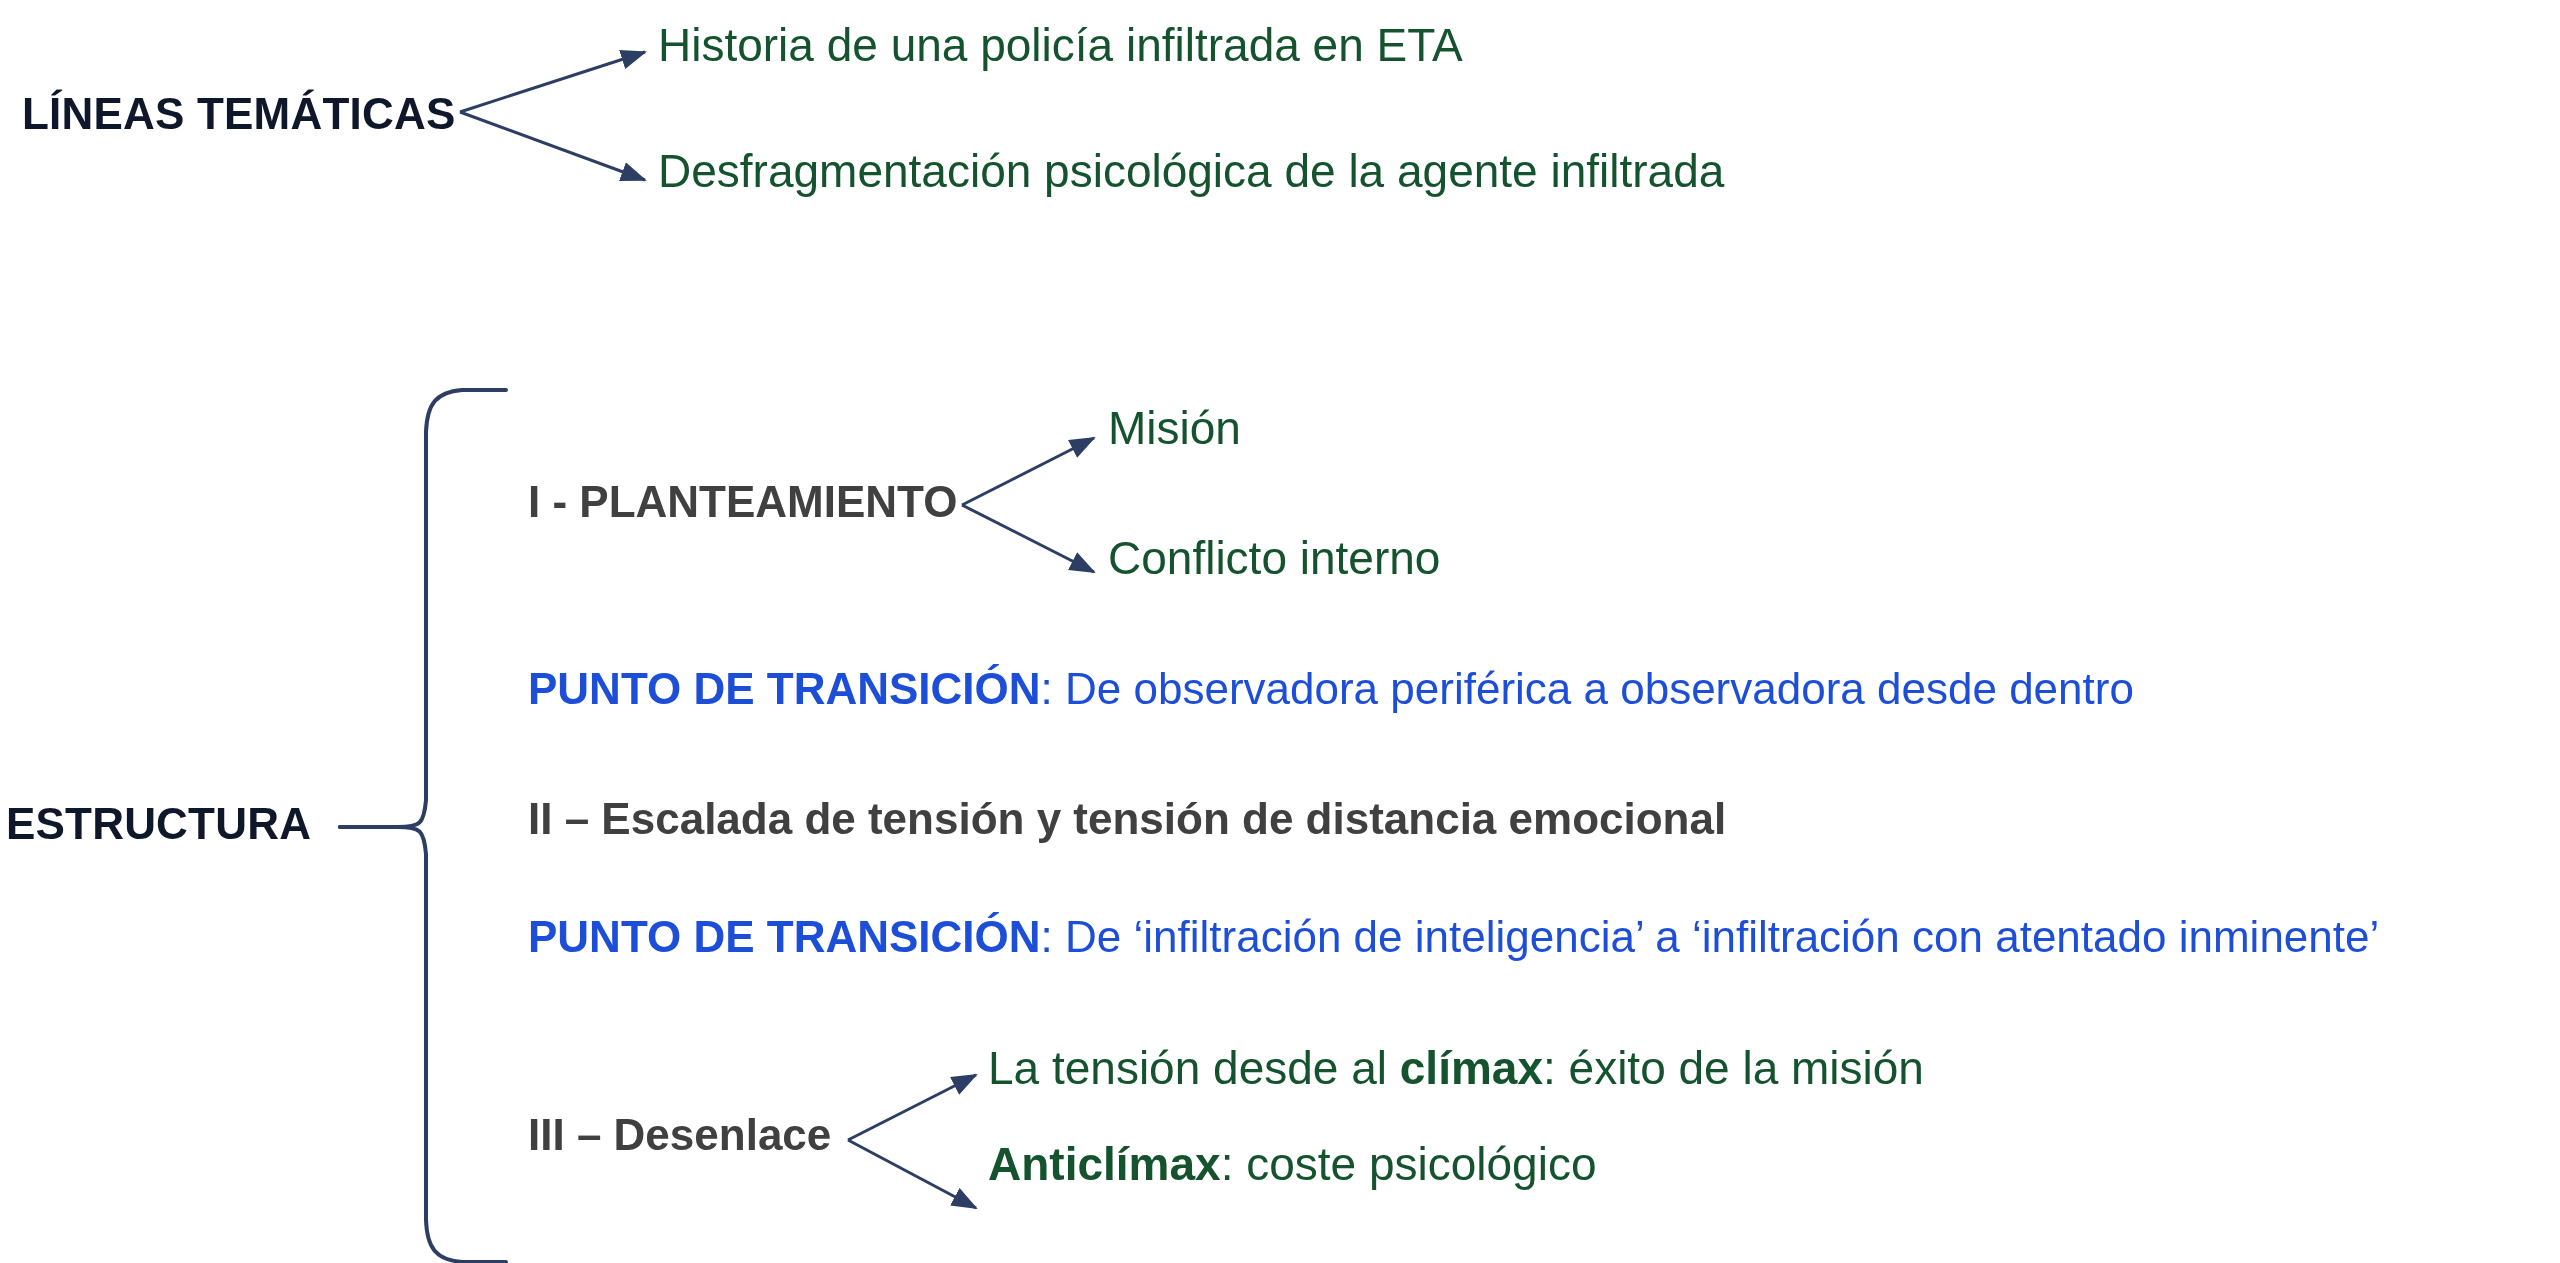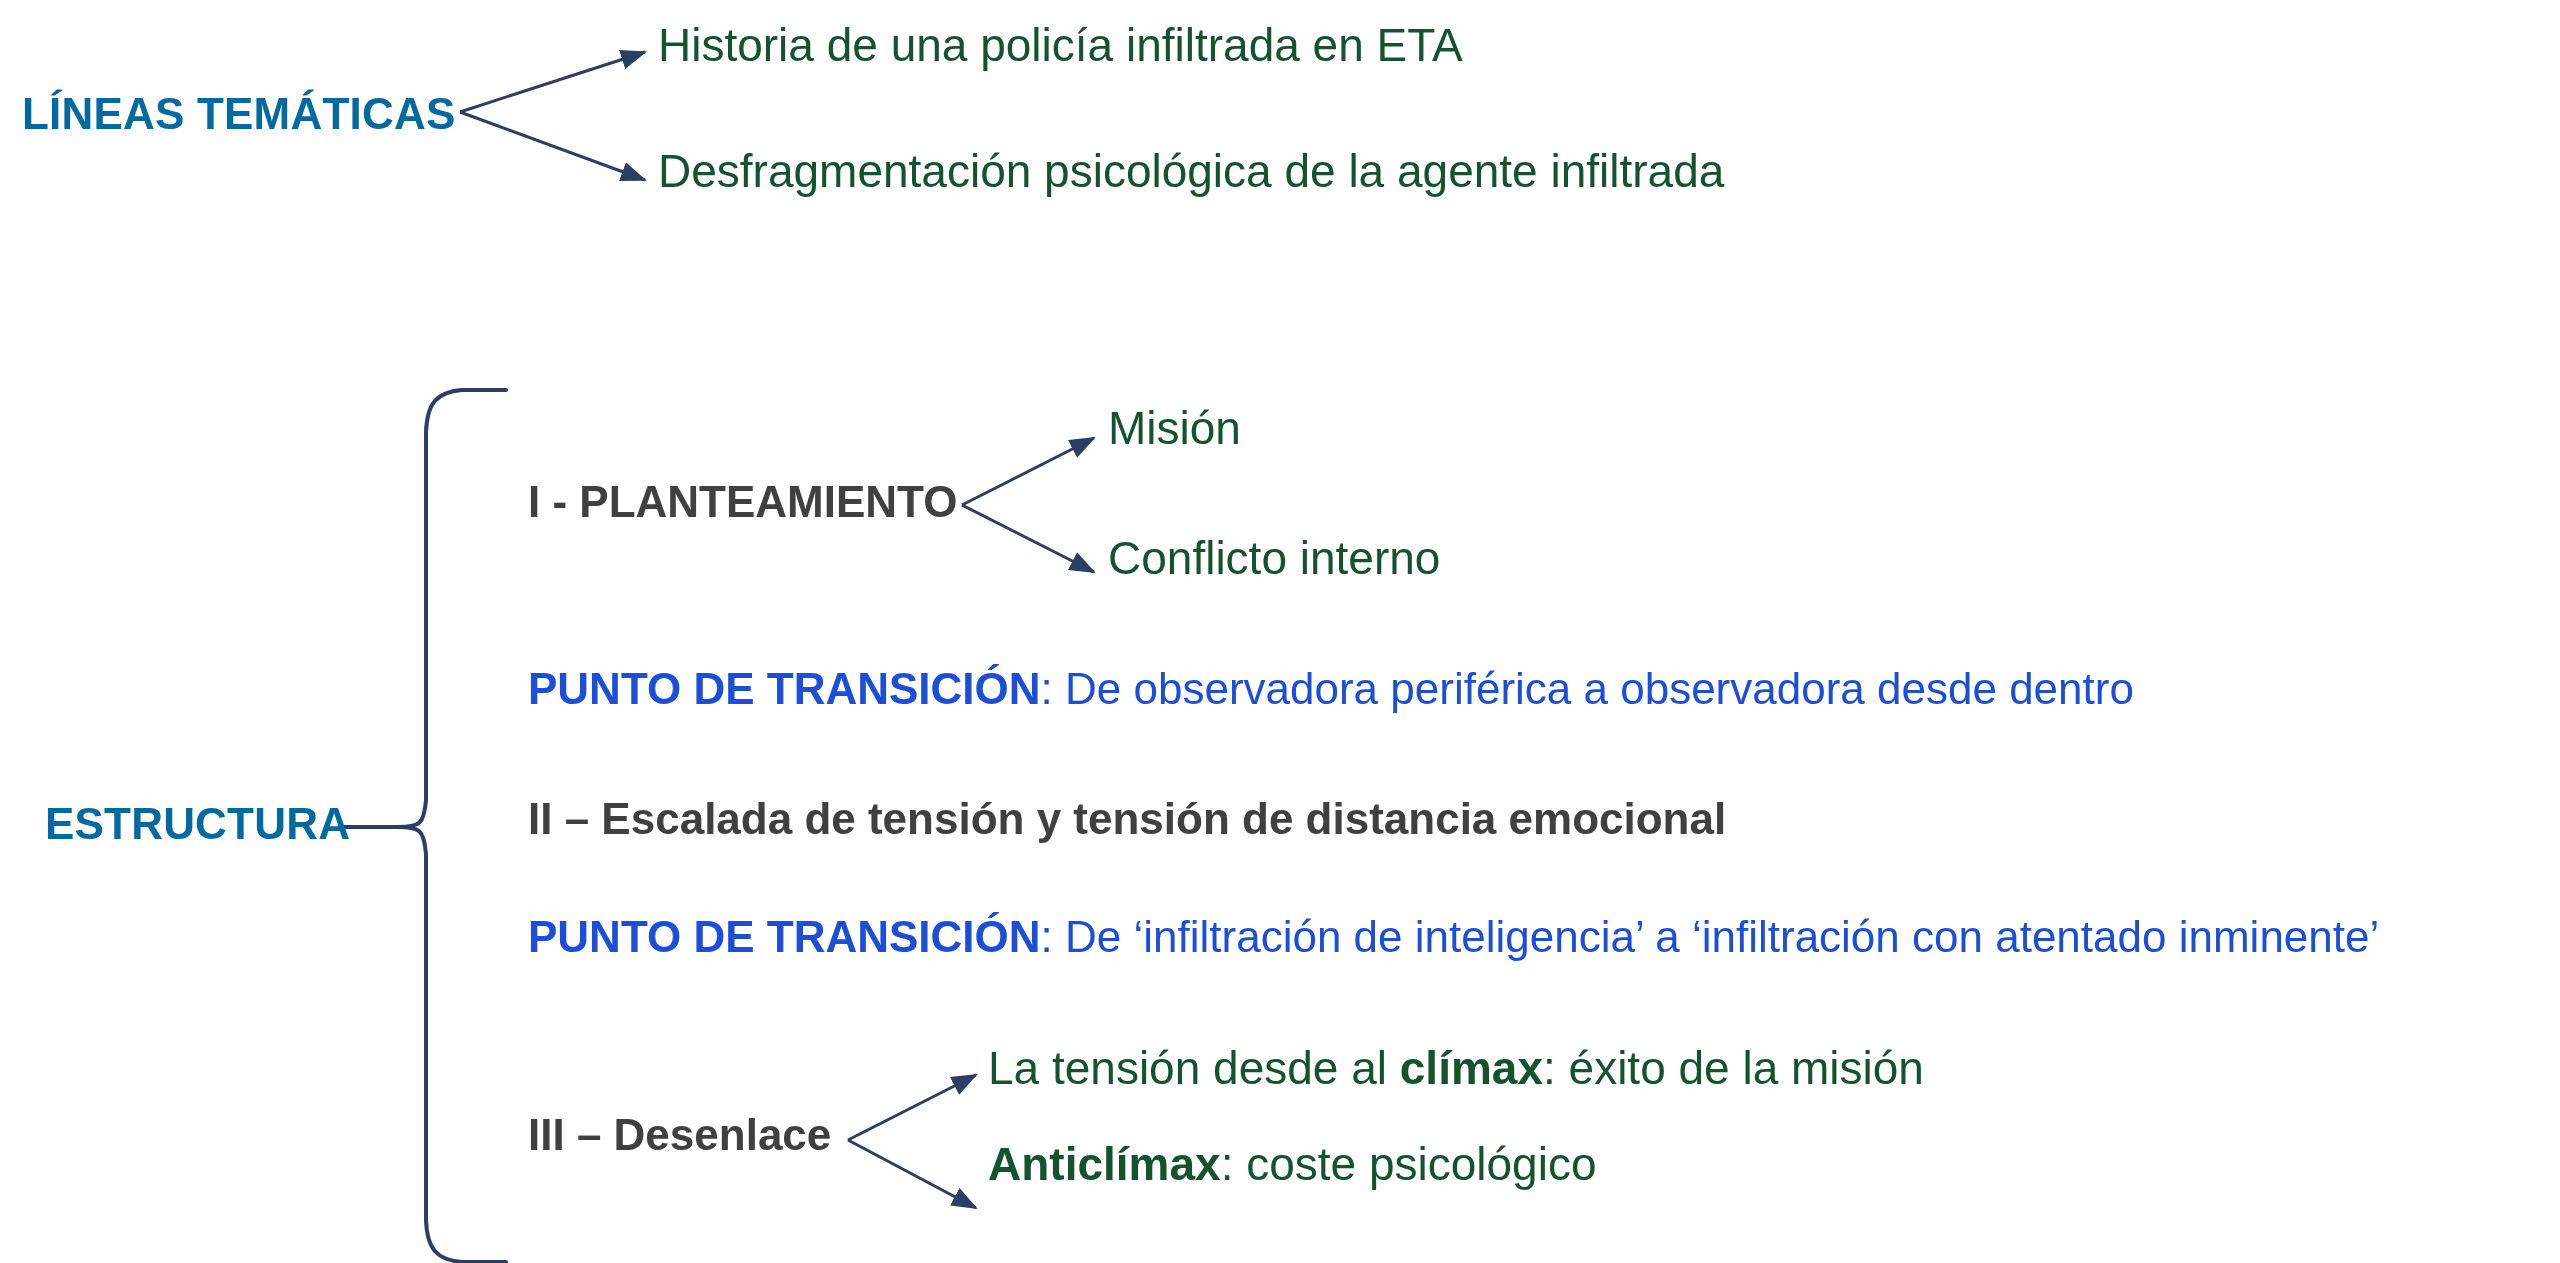--- a/index.html
+++ b/index.html
@@ -36,21 +36,21 @@
     position: absolute;
     white-space: nowrap;
     color: #2c3e63;
     line-height: 1;
   }
 
   .root-label {
     font-weight: bold;
     font-size: 44px;
     letter-spacing: 0.2px;
-    color: #0369a1;
+    color: #0f172a;
   }
 
   .branch-text {
     font-size: 46px;
     font-weight: normal;
     color: #14532d;
   }
 
   .stage-label {
     font-weight: bold;
@@ -68,21 +68,21 @@
 
   .emph {
     font-weight: bold;
   }
 
   
   #lineas-tematicas-label { left: 22px;  top: 92px; }
   #branch-historia        { left: 658px; top: 22px; }
   #branch-desfrag         { left: 658px; top: 148px; }
 
-  #estructura-label       { left: 6px;   top: 802px; margin-left: 39px; }
+  #estructura-label       { left: 6px;   top: 802px; }
 
   #stage-1-label          { left: 528px; top: 480px; }
   #branch-mision          { left: 1108px; top: 405px; }
   #branch-conflicto       { left: 1108px; top: 535px; }
 
   #transition-1           { left: 528px; top: 667px; }
   #stage-2-label          { left: 528px; top: 797px; }
   #transition-2           { left: 528px; top: 915px; }
 
   #stage-3-label          { left: 528px; top: 1113px; }

